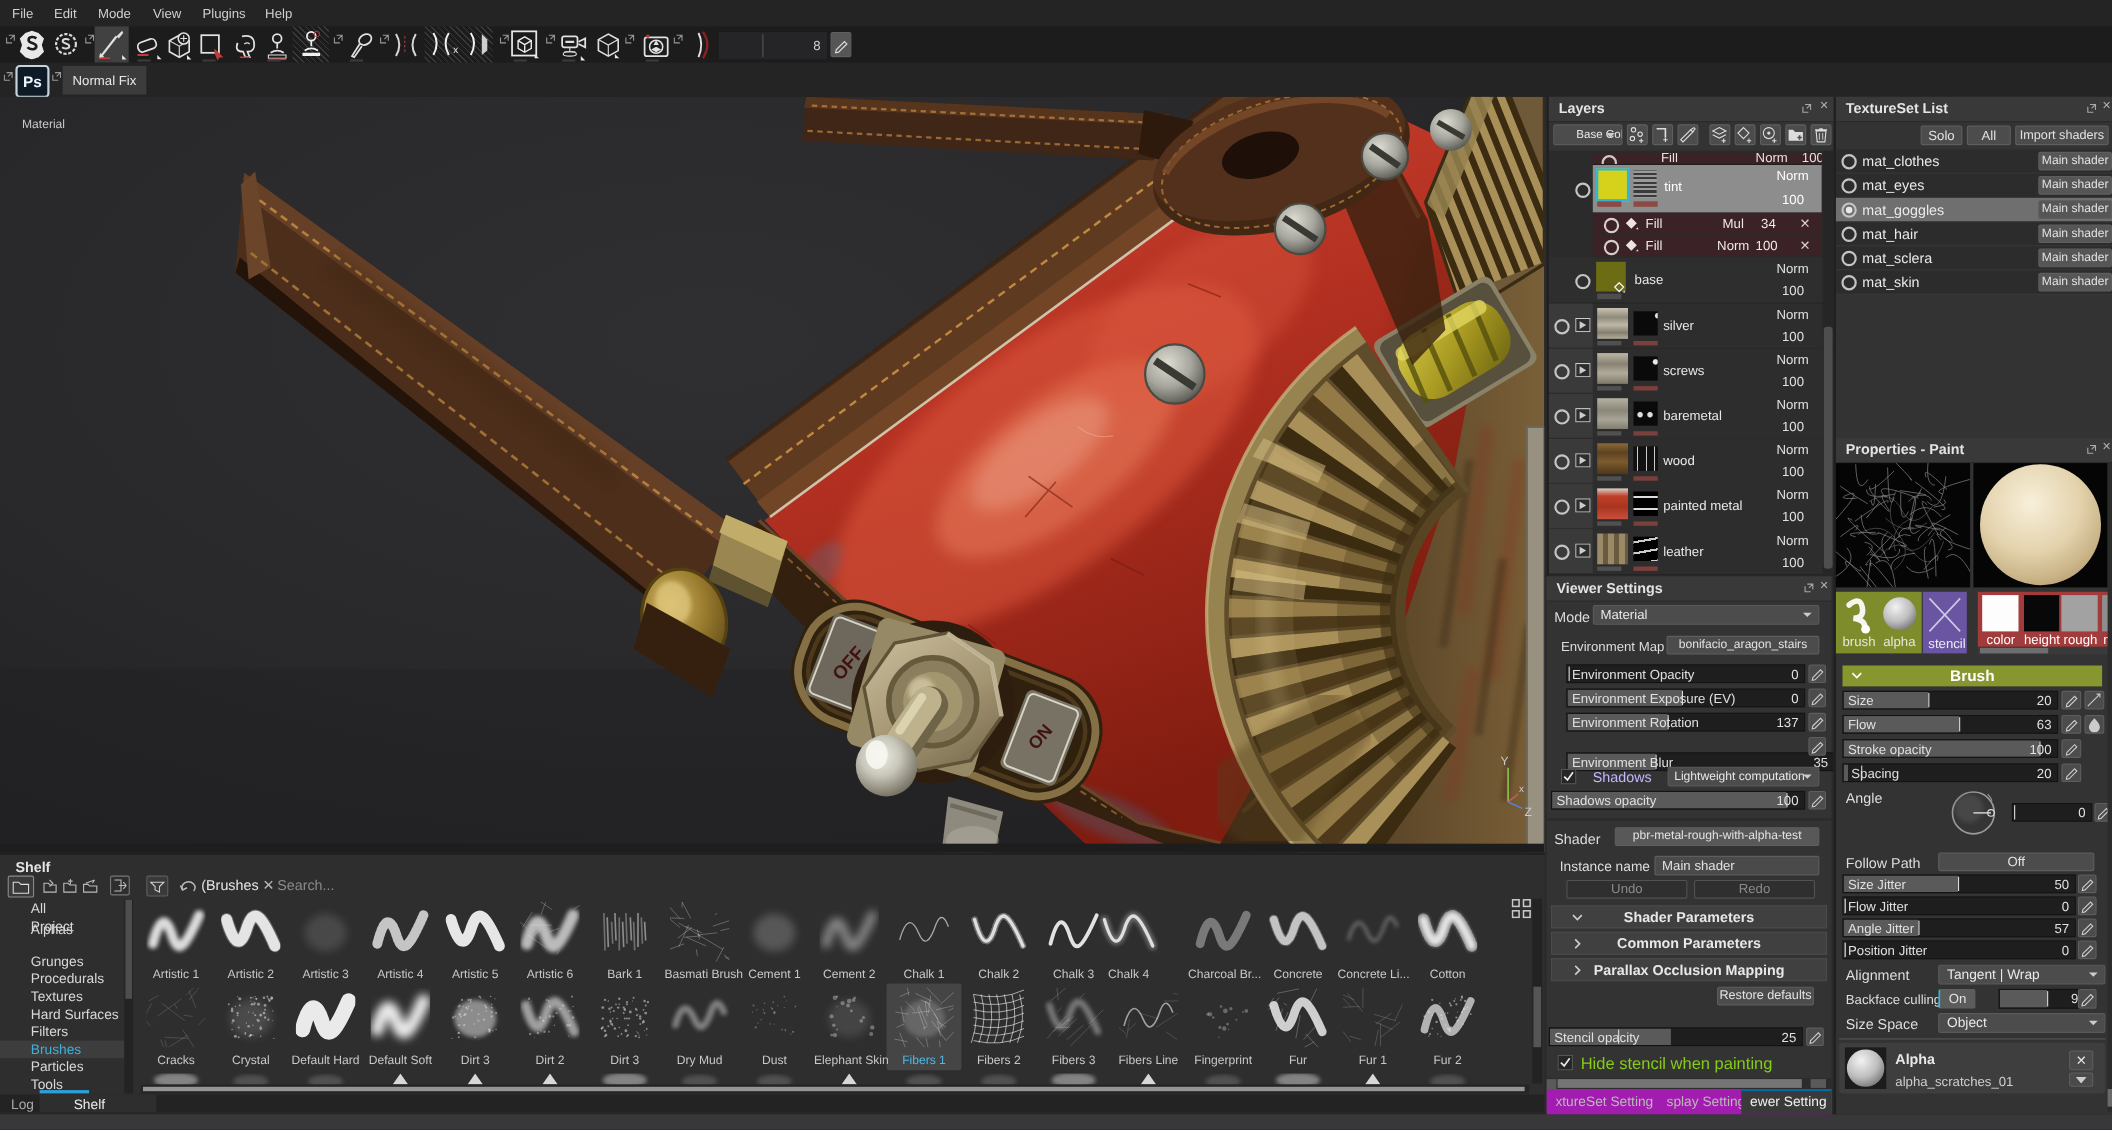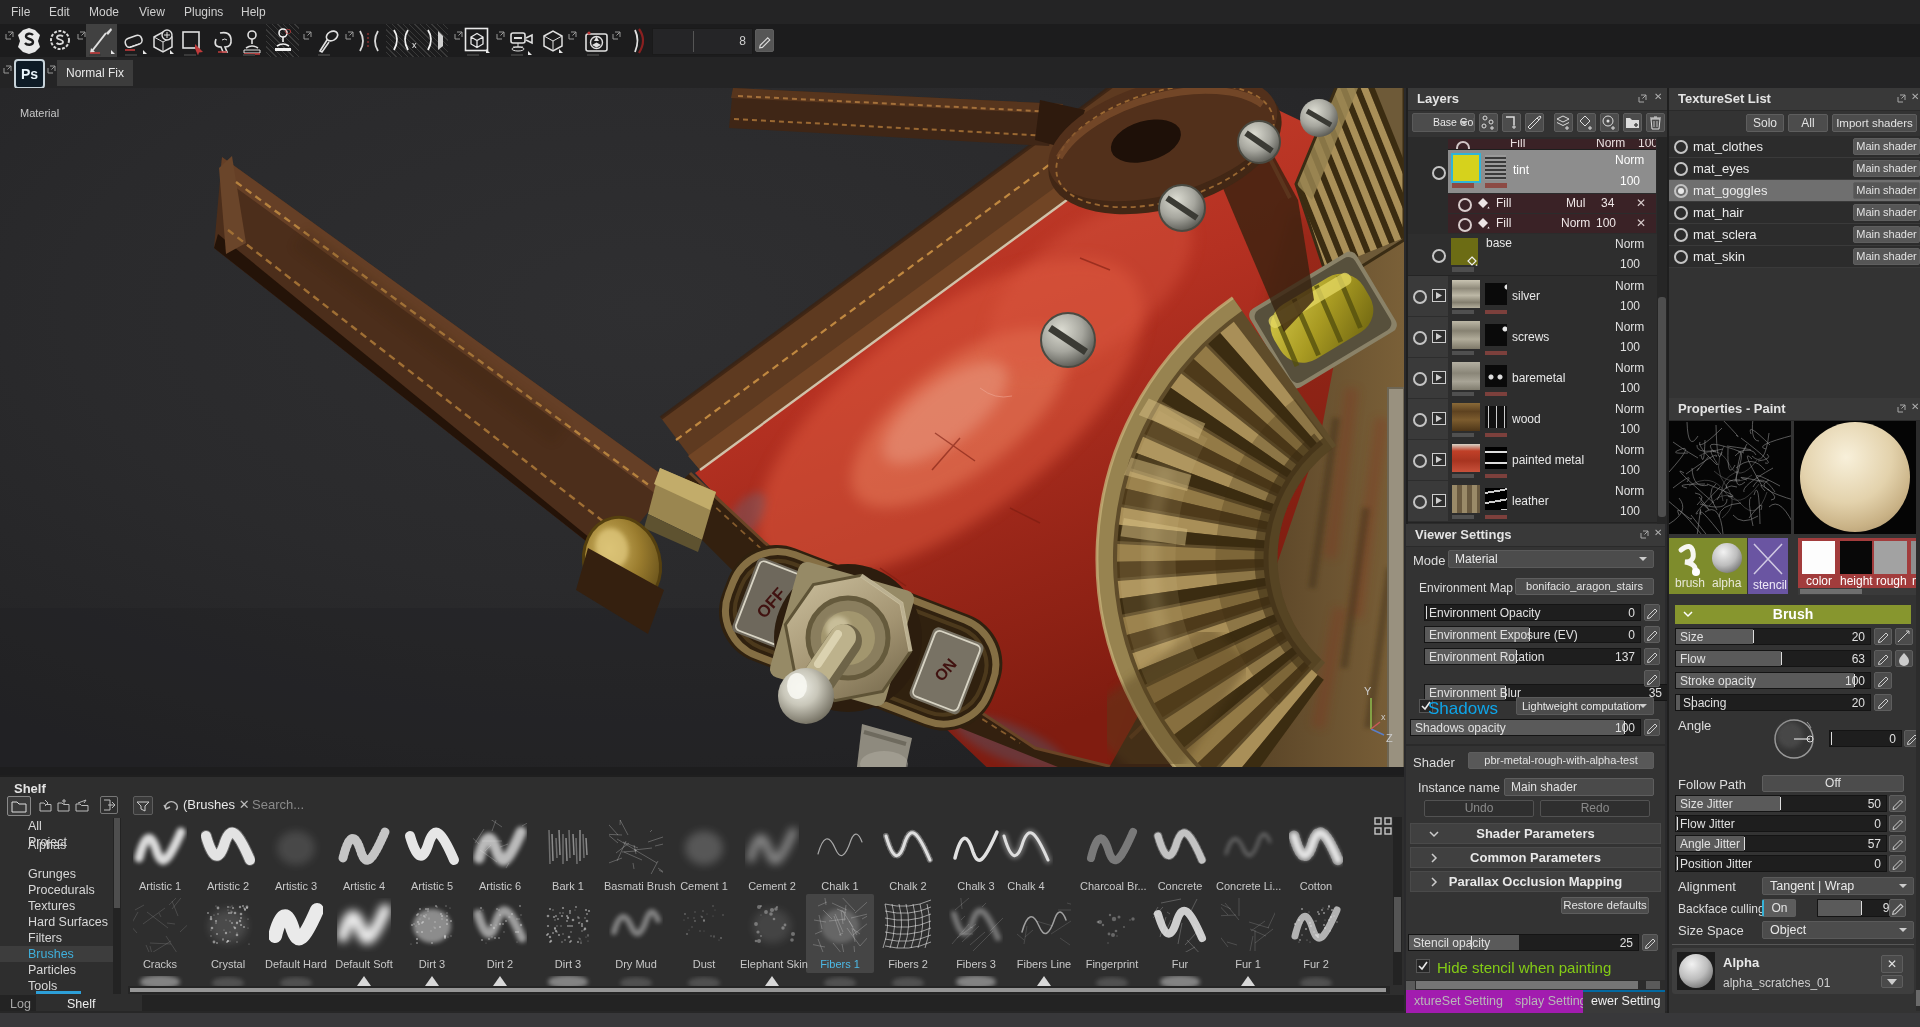--- a/index.html
+++ b/index.html
@@ -1468,21 +1468,21 @@
     <span class="a" style="left:228px;top:2px;color:#d8cccc">✕</span>
   </div>
 
   <div class="a" style="left:0;top:97px;width:259px;height:41px;background:#2e2e2e;border-bottom:1px solid #242424">
     <div class="radio" style="left:24px;top:15px"></div>
     <div class="a" style="left:43px;top:4px;width:27px;height:27px;background:#6c6c14"></div>
     <svg class="a" style="left:58px;top:22px" width="12" height="12" viewBox="0 0 12 12">
           <path d="M6 1L10 5L6 9L2 5Z" fill="none" stroke="#f0f0f0" stroke-width="1.2"></path>
           <path d="M10.5 8l1 1.8h-2z" fill="#f0f0f0"></path>
         </svg>
-    <span class="a" style="left:78px;top:2px;color:#e8e8e8">base</span>
+    <span class="a" style="left:78px;top:13px;color:#e8e8e8">base</span>
     <span class="a" style="left:207px;top:3px;color:#e0e0e0">Norm</span>
     <span class="a" style="left:212px;top:23px;color:#e0e0e0">100</span>
     <div class="a" style="left:44px;top:33px;width:22px;height:5px;background:#4e4e4e"></div>
   </div>
   <div class="a" id="texlayers" style="left:0;top:139px;width:259px">
   <div class="a" style="left:0;top:0px;width:259px;height:41px;background:#2d2d2d;border-bottom:1px solid #232323">
     <div class="a" style="left:0;top:0;width:40px;height:40px;background:#3a3a3a"></div>
     <div class="radio" style="left:5px;top:14px"></div>
     <div class="a" style="left:24px;top:13px;width:14px;height:13px;background:#2d2d2d">
       <svg width="14" height="13" viewBox="0 0 14 13">
@@ -1644,21 +1644,21 @@
  <div class="pcl" style="left:238px;top:146px;width:16px;height:17px">
       <svg width="14" height="15" viewBox="0 0 14 15">
         <path d="M3 11l7-7 2 2-7 7-2.5.5z" fill="none" stroke="#ccc"></path>
       </svg>
     </div>
  <div class="chk" style="left:13px;top:175px">
       <svg width="12" height="12" viewBox="0 0 12 12">
         <path d="M2 6l3 3 5-7" fill="none" stroke="#e8e8e8" stroke-width="1.6"></path>
       </svg>
     </div>
- <span class="a" style="left:22px;top:175px;font-size:17px;color:#0ea5e9">Shadows</span>
+ <span class="a" style="left:42px;top:175px;font-size:13px;color:#c4b5fd">Shadows</span>
  <div class="ddn" style="left:110px;top:173px;width:138px;height:18px;font-size:11px;line-height:16px;padding-left:5px">Lightweight computation</div>
  <div class="sld" style="left:4px;top:195px;width:231px;height:17px">
       <div class="sf" style="width:213px"></div>
       <div class="caret" style="left:213px"></div>
       <span class="sl">Shadows opacity</span>
       <span class="sv">100</span>
     </div>
  <div class="pcl" style="left:238px;top:195px;width:16px;height:17px">
       <svg width="14" height="15" viewBox="0 0 14 15">
         <path d="M3 11l7-7 2 2-7 7-2.5.5z" fill="none" stroke="#ccc"></path>

